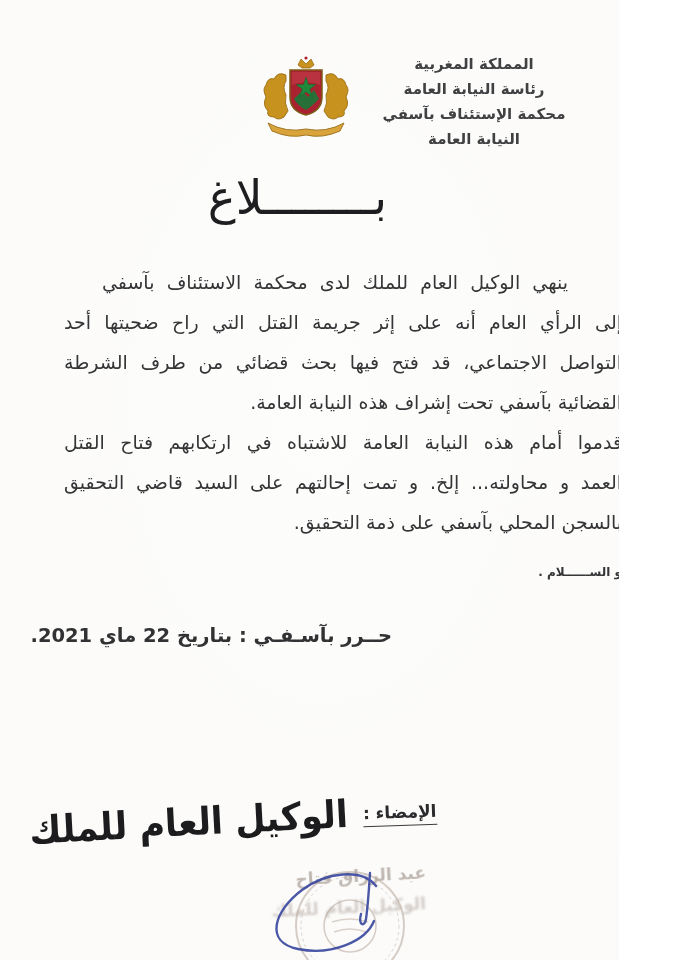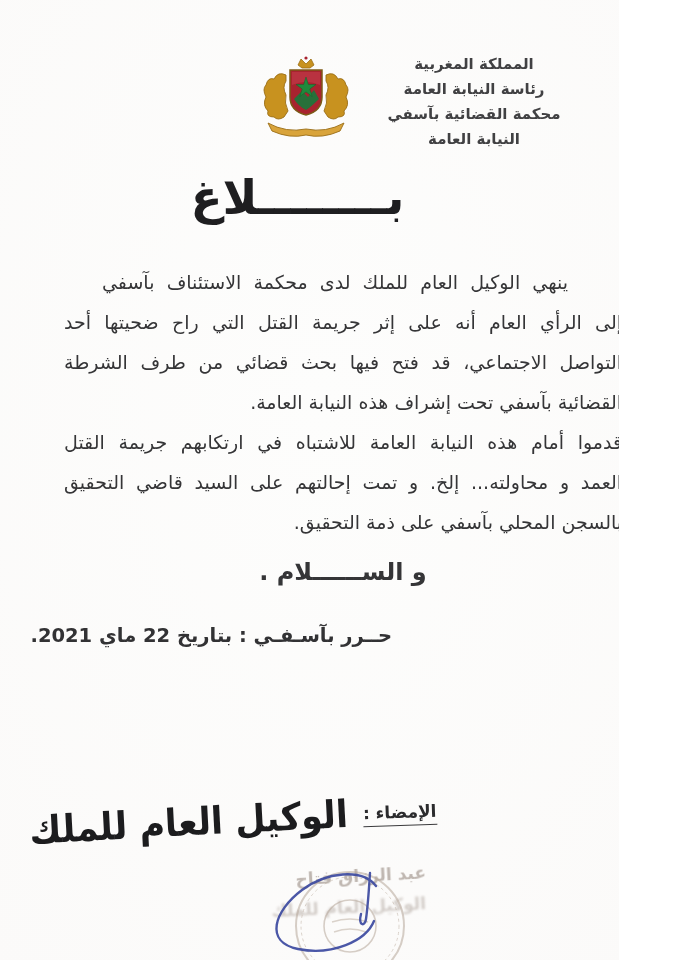--- a/index.html
+++ b/index.html
@@ -13,39 +13,39 @@
   .letterhead-text {
     position:absolute; top:52px; right:36px; width:218px;
     direction:rtl; text-align:center;
     font-size:15px; line-height:25px; font-weight:700; color:#414143;
   }
   .emblem { position:absolute; top:55px; left:256px; width:100px; height:92px; }
   
   .title {
     position:absolute; top:170px; left:0; width:100%;
     text-align:center; padding-right:24px;
-    direction:rtl; font-size:47px; font-weight:700; color:#1e1e20;
+    direction:rtl; font-size:47px; font-weight:400; color:#1e1e20;
     letter-spacing:1px;
   }
   
   .body-sec {
     position:absolute; top:262px; left:64px; width:558px;
     direction:rtl; color:#353537;
   }
   .pline {
     height:40px; line-height:40px; font-size:19px; font-weight:400;
     direction:rtl;
   }
   .pline.jfull { text-align:justify; text-align-last:justify; }
   .pline.ind1 { text-align:justify; text-align-last:justify; padding-right:54px; padding-left:38px; }
   .pline.r40 { text-align:right; padding-right:40px; white-space:nowrap; }
   .pline.rnat { text-align:right; white-space:nowrap; }
   .pline.cent { text-align:right; white-space:nowrap; }
   .pline.gap { margin-top:16px; }
-  .closing { margin-top:10px; height:40px; line-height:40px; font-size:24px; font-weight:700; text-align:center; direction:rtl; }
+  .closing { margin-top:10px; height:40px; line-height:40px; font-size:12px; font-weight:700; direction:rtl; }
   .dateline {
     margin-top:24px; height:40px; line-height:40px; font-size:19.5px; font-weight:700;
     direction:rtl; text-align:right; padding-right:230px; white-space:nowrap; color:#323234;
   }
   
   .sig-row {
     position:absolute; top:794px; right:182px;
     direction:rtl; display:flex; align-items:center; gap:16px;
   }
   .sig-label {
@@ -65,21 +65,21 @@
   .signature-svg { position:absolute; top:864px; left:256px; width:152px; height:96px; }
 </style>
 </head>
 <body>
 
 <div class="page">
 
   <div class="letterhead-text">
     <div>المملكة المغربية</div>
     <div>رئاسة النيابة العامة</div>
-    <div>محكمة القضائية بآسفي</div>
+    <div>محكمة الإستئناف بآسفي</div>
     <div>النيابة العامة</div>
   </div>
 
   <div class="emblem">
     <svg viewBox="0 0 100 92" width="100" height="92" xmlns="http://www.w3.org/2000/svg">
 
       <path d="M42 10 L45 4 L50 9 L55 4 L58 10 L54 13 L46 13 Z" fill="#c8921f" stroke="#9a6d15" stroke-width="0.8"></path>
       <circle cx="50" cy="3" r="1.6" fill="#a8232f"></circle>
 
       <path d="M34 15 H66 V42 Q66 56 50 60 Q34 56 34 42 Z" fill="#a8232f" stroke="#7c5a17" stroke-width="1.5"></path>
@@ -96,21 +96,21 @@
   </div>
 
   <div class="title">بــــــــلاغ</div>
 
   <div class="body-sec">
     <div class="pline ind1">ينهي الوكيل العام للملك لدى محكمة الاستئناف بآسفي</div>
     <div class="pline jfull">إلى الرأي العام أنه على إثر جريمة القتل التي راح ضحيتها أحد</div>
     <div class="pline jfull">التواصل الاجتماعي، قد فتح فيها بحث قضائي من طرف الشرطة</div>
     <div class="pline rnat">القضائية بآسفي تحت إشراف هذه النيابة العامة.</div>
 
-    <div class="pline jfull">قدموا أمام هذه النيابة العامة للاشتباه في ارتكابهم جريمة القتل</div>
+    <div class="pline jfull">قدموا أمام هذه النيابة العامة للاشتباه في ارتكابهم فتاح القتل</div>
     <div class="pline jfull">العمد و محاولته... إلخ. و تمت إحالتهم على السيد قاضي التحقيق</div>
     <div class="pline cent">بالسجن المحلي بآسفي على ذمة التحقيق.</div>
 
     <div class="closing">و الســــــلام .</div>
     <div class="dateline">حــرر بآسـفـي : بتاريخ 22 ماي 2021.</div>
   </div>
 
   <div class="sig-row">
     <span class="sig-label">الإمضاء :</span>
     <span class="sig-title">الوكيل العام للملك</span>

